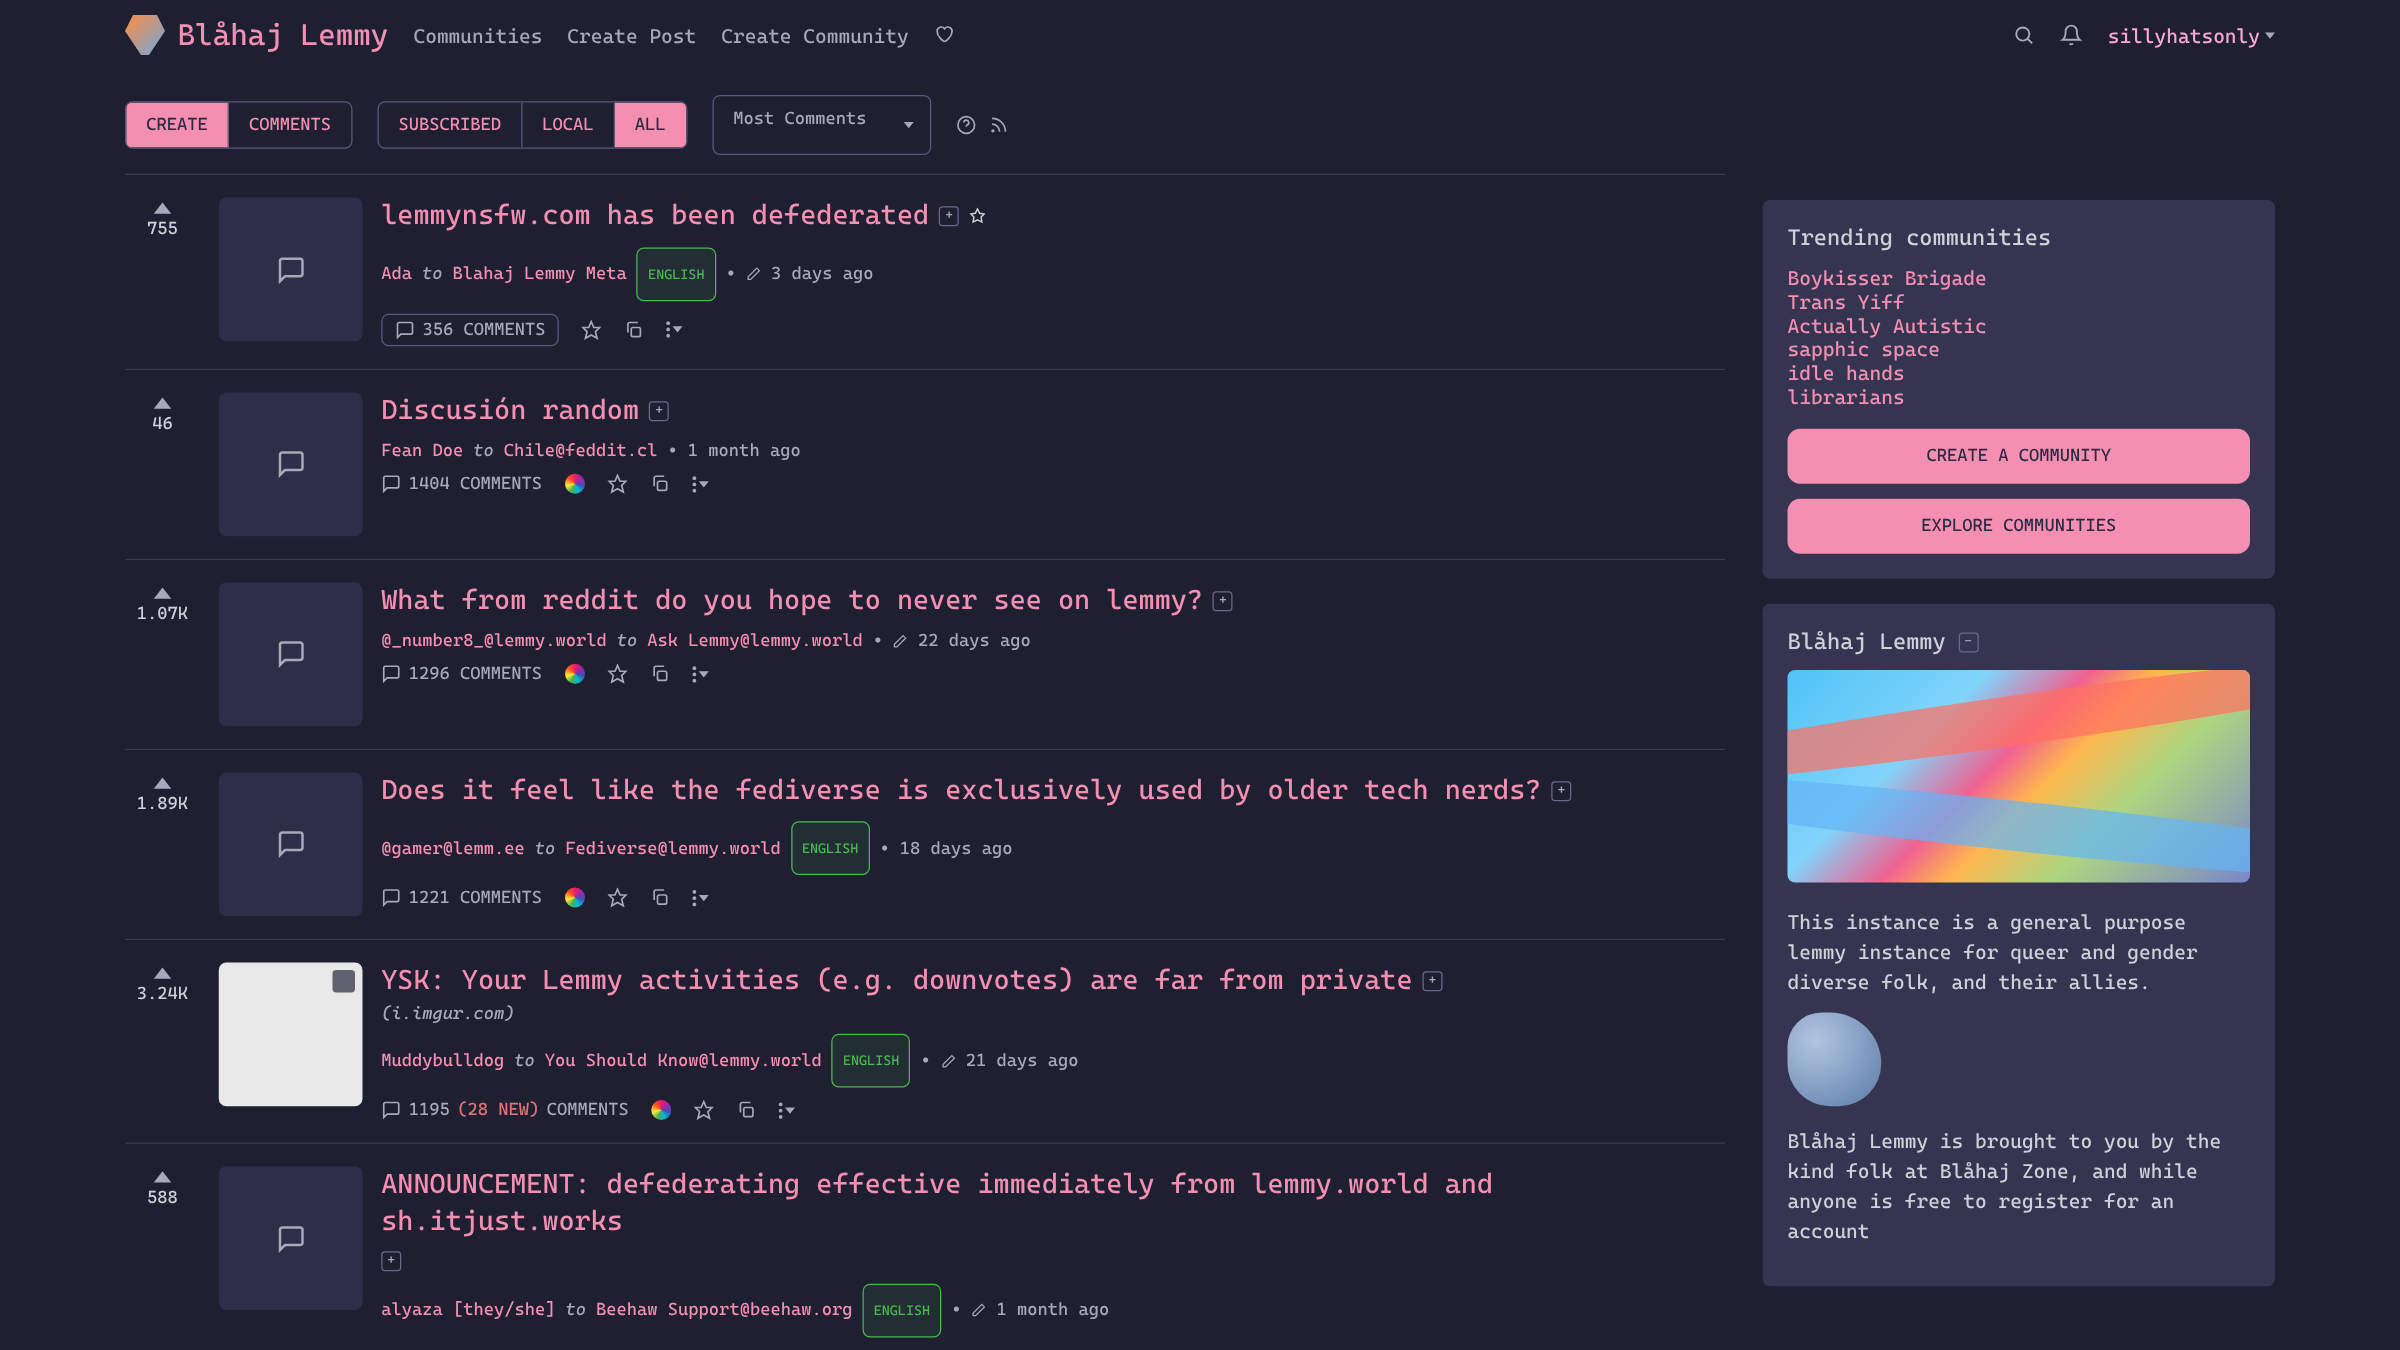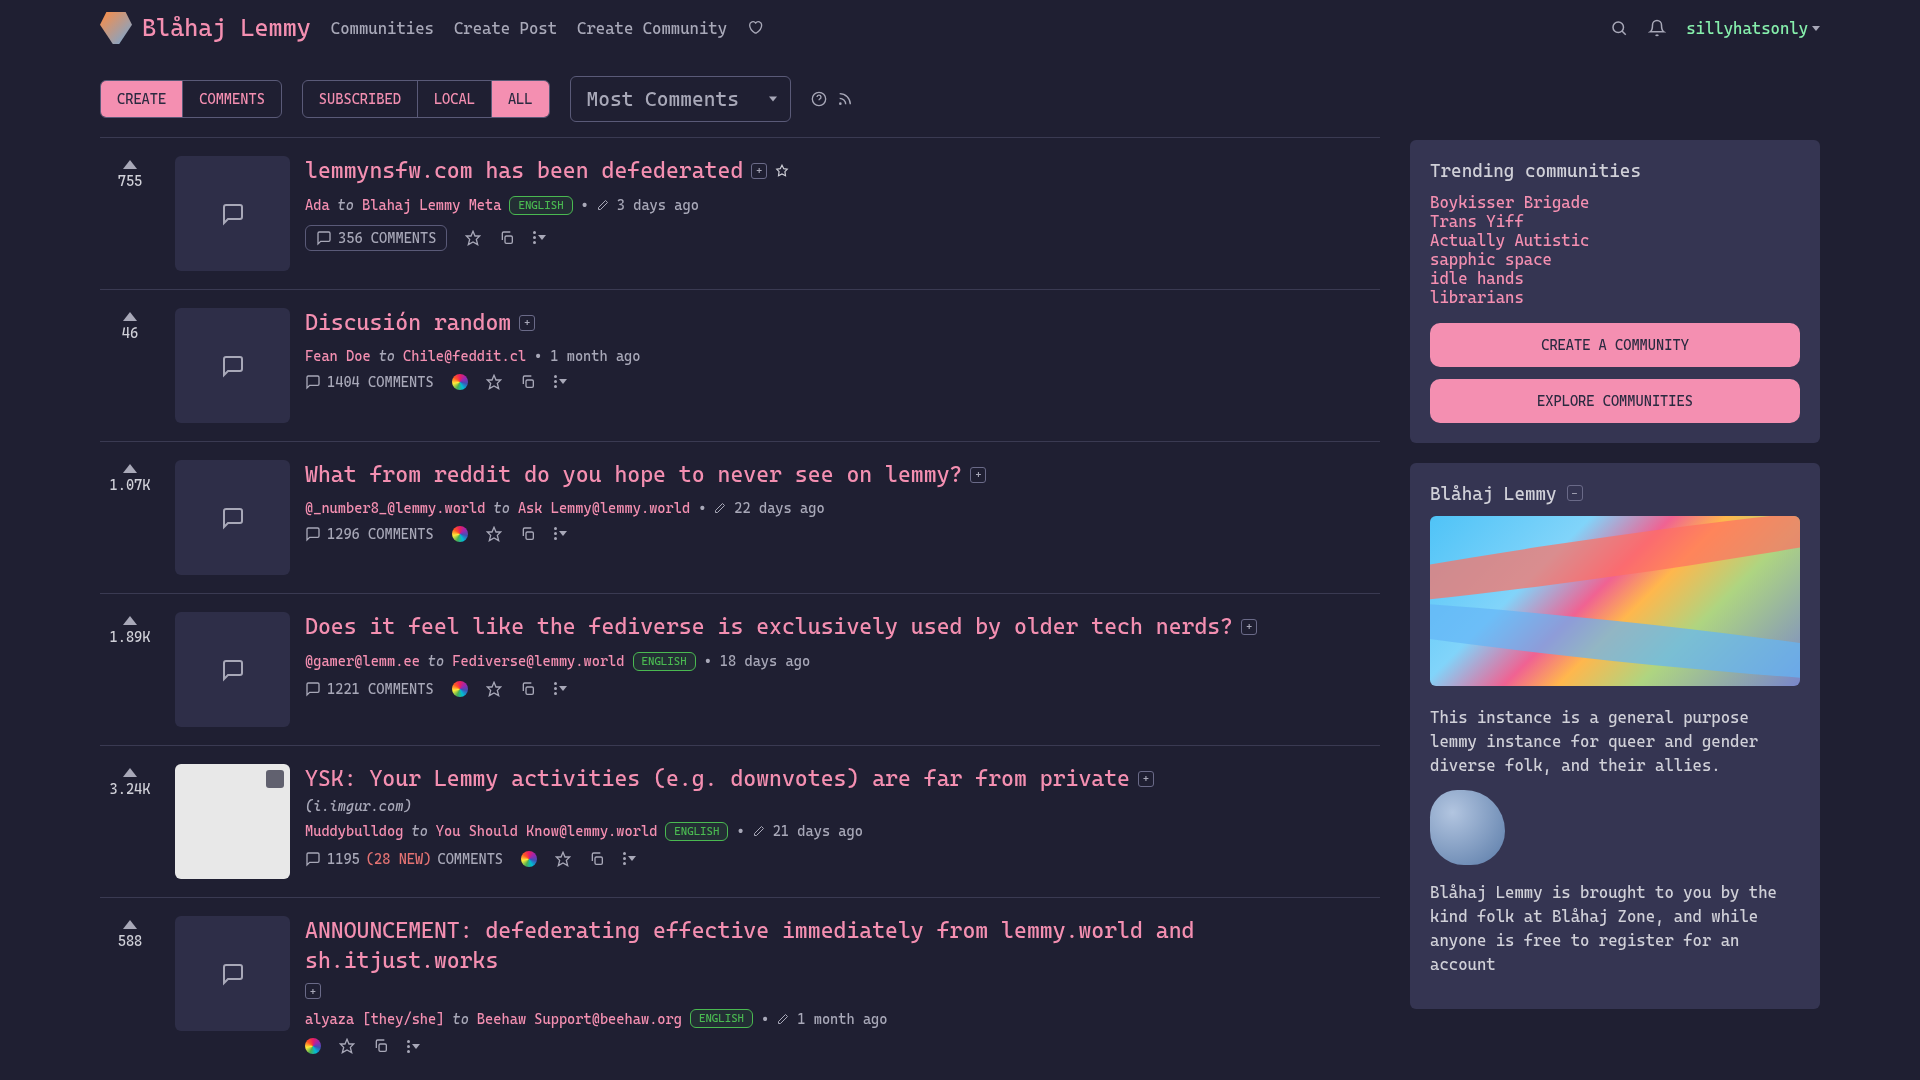--- a/index.html
+++ b/index.html
@@ -33,21 +33,21 @@
 .nav-links { display: flex; gap: 20px; }
 .nav-link { color: #a8a8b8; font-size: 16px; text-decoration: none; }
 .nav-right {
   margin-left: auto;
   display: flex;
   align-items: center;
   gap: 20px;
   color: #a8a8b8;
 }
 .icon-btn { width: 18px; height: 18px; fill: none; stroke: #a8a8b8; stroke-width: 2; cursor: pointer; }
-.username { color: #86efac; font-size: 16px; display: flex; align-items: center; gap: 4px; }
+.username { color: #f9a8d4; font-size: 16px; display: flex; align-items: center; gap: 4px; }
 .chevron-down { width: 0; height: 0; border-left: 4px solid transparent; border-right: 4px solid transparent; border-top: 5px solid #a8a8b8; }
 
 .main-container {
   display: flex;
   padding: 20px 100px;
   gap: 30px;
 }
 .feed { flex: 1; max-width: 1300px; }
 .controls-row {
   display: flex;
@@ -70,24 +70,24 @@
   font-size: 14px;
   cursor: pointer;
   border-right: 1px solid #5a5a78;
 }
 .button-group button:last-child { border-right: none; }
 .button-group button.active { background: #f48fb1; color: #2a2a40; }
 .sort-select {
   background: transparent;
   border: 1px solid #5a5a78;
   border-radius: 6px;
-  padding: 10px 50px 10px 16px;
+  padding: 10px 50px 20px 16px;
   color: #a8a8b8;
   font-family: inherit;
-  font-size: 20px;
+  font-size: 14px;
   appearance: none;
   position: relative;
 }
 .sort-wrap { position: relative; display: inline-block; }
 .sort-wrap::after {
   content: "";
   position: absolute;
   right: 14px; top: 50%;
   transform: translateY(-50%);
   width: 0; height: 0;
@@ -171,21 +171,21 @@
   color: #a8a8b8;
   margin-bottom: 10px;
 }
 .meta-link { color: #f48fb1; }
 .meta-to { color: #a8a8b8; font-style: italic; }
 .lang-badge {
   border: 1px solid #4AB951;
   color: #4AB951;
   background: rgba(74,185,81,0.1);
   border-radius: 6px;
-  padding: 2px 8px;
+  padding: 14px 8px;
   font-size: 11px;
 }
 .pencil-icon { width: 12px; height: 12px; stroke: #a8a8b8; fill: none; stroke-width: 2; display: inline-block; }
 .post-actions {
   display: flex;
   align-items: center;
   gap: 18px;
   font-size: 14px;
   color: #a8a8b8;
 }

